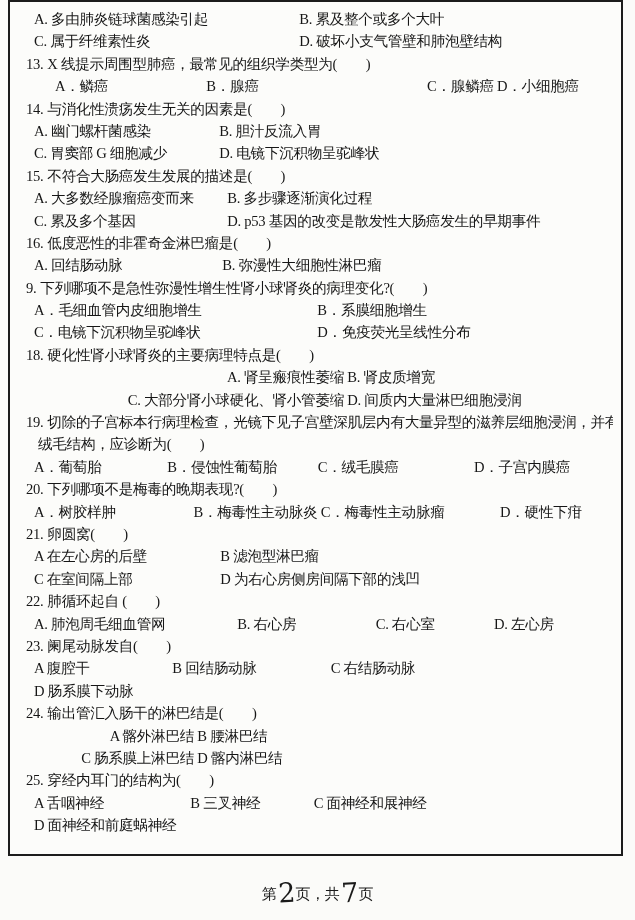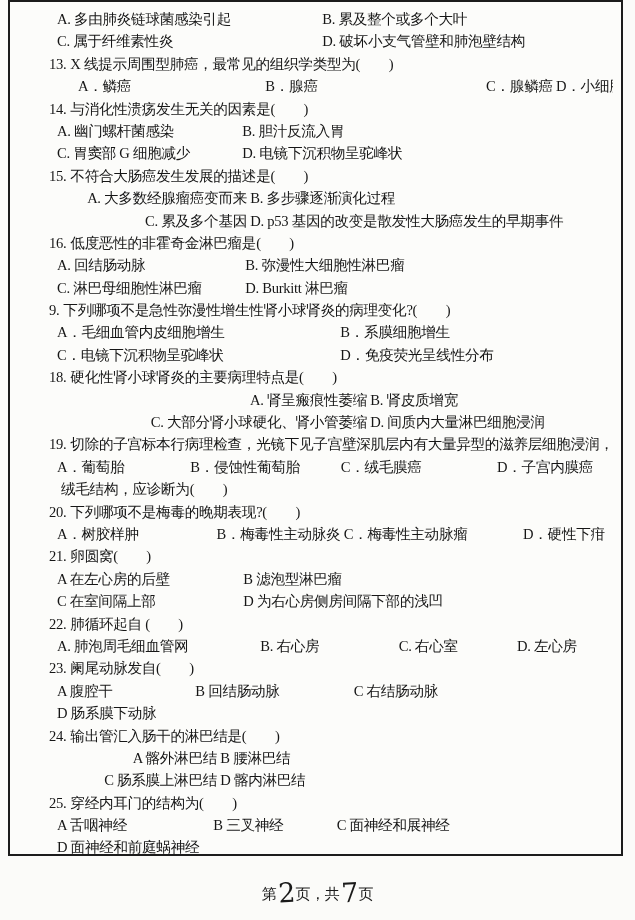--- a/index.html
+++ b/index.html
@@ -14,41 +14,41 @@
   }
   .sheet{
     position:absolute;
     left:8px;top:0;
     width:615px;height:856px;
     border:2px solid #1c1c1c;
     box-sizing:border-box;
     background:#fcfcfa;
   }
   .content{
-    padding:6px 8px 0 39px;
+    padding:6px 8px 0 16px;
   }
   .line{
     height:22.4px;
     line-height:22.4px;
     font-size:14.6px;
     white-space:nowrap;
     overflow:hidden;
   }
   .qnum{display:inline-block;margin-right:4px;}
   .opts{padding-left:0;}
   .ind1{margin-left:8px;}
   .ind2{margin-left:8px;}
   .ind3{margin-left:29px;}
   .ml12{margin-left:12px;}
   .opt{display:inline-block;vertical-align:top;}
-  .w115{width:115px;} .w120{width:120px;} .w124{width:124px;margin-left:36px;}
+  .w115{width:115px;} .w120{width:120px;} .w124{width:124px;}
   .w130{width:130px;} .w135{width:135px;} .w147{width:147px;}
   .w148{width:148px;} .w153{width:153px;} .w155{width:155px;}
   .w160{width:160px;text-align:right;} .w176{width:176px;} .w182{width:182px;}
-  .w183{width:183px;} .w185{width:185px;} .w190{width:190px;text-align:right;}
+  .w183{width:183px;} .w185{width:185px;} .w190{width:190px;}
   .w200{width:200px;} .w262{width:262px;} .w280{width:280px;}
   .w310{width:310px;text-align:right;}
   .footer{
     position:absolute;
     left:0;top:876px;
     width:635px;
     text-align:center;
     font-size:15px;
     color:#1a1a1a;
   }
@@ -119,24 +119,20 @@
     </div>
 
     <div>
       <div class="line">
         <span class="qnum">16.</span><span>低度恶性的非霍奇金淋巴瘤是(　　)</span>
       </div>
       <div class="line opts ind1">
         <span class="opt w185">A. 回结肠动脉</span>
         <span class="opt">B. 弥漫性大细胞性淋巴瘤</span>
       </div>
-      <div class="line opts ind1">
-        <span class="opt w185">C. 淋巴母细胞性淋巴瘤</span>
-        <span class="opt">D. Burkitt 淋巴瘤</span>
-      </div>
     </div>
 
     <div>
       <div class="line">
         <span class="qnum">9.</span><span>下列哪项不是急性弥漫性增生性肾小球肾炎的病理变化?(　　)</span>
       </div>
       <div class="line opts ind1">
         <span class="opt w280">A．毛细血管内皮细胞增生</span>
         <span class="opt">B．系膜细胞增生</span>
       </div>
@@ -156,30 +152,30 @@
       </div>
       <div class="line opts ind1">
         <span class="opt w310">C. 大部分肾小球硬化、肾小管萎缩</span>
         <span class="opt">D. 间质内大量淋巴细胞浸润</span>
       </div>
     </div>
 
     <div>
       <div class="line">
         <span class="qnum">19.</span><span>切除的子宫标本行病理检查，光镜下见子宫壁深肌层内有大量异型的滋养层细胞浸润，并有</span>
+      </div>
+      <div class="line ml12">
+        <span>绒毛结构，应诊断为(　　)</span>
       </div>
       <div class="line opts ind1">
         <span class="opt w130">A．葡萄胎</span>
         <span class="opt w147">B．侵蚀性葡萄胎</span>
         <span class="opt w153">C．绒毛膜癌</span>
         <span class="opt">D．子宫内膜癌</span>
       </div>
-      <div class="line ml12">
-        <span>绒毛结构，应诊断为(　　)</span>
-      </div>
     </div>
 
     <div>
       <div class="line">
         <span class="qnum">20.</span><span>下列哪项不是梅毒的晚期表现?(　　)</span>
       </div>
       <div class="line opts ind2">
         <span class="opt w120">A．树胶样肿</span>
         <span class="opt w160">B．梅毒性主动脉炎</span>
         <span class="opt w176">C．梅毒性主动脉瘤</span>

